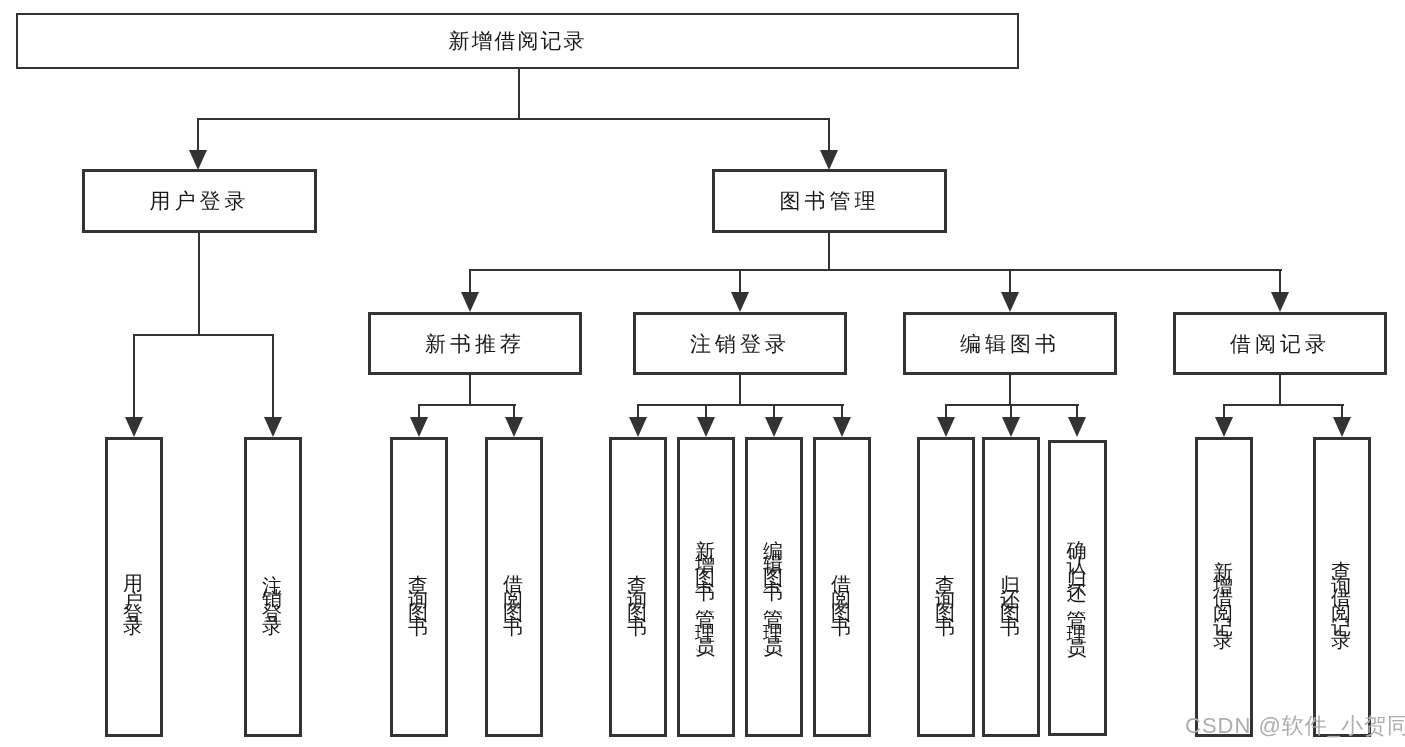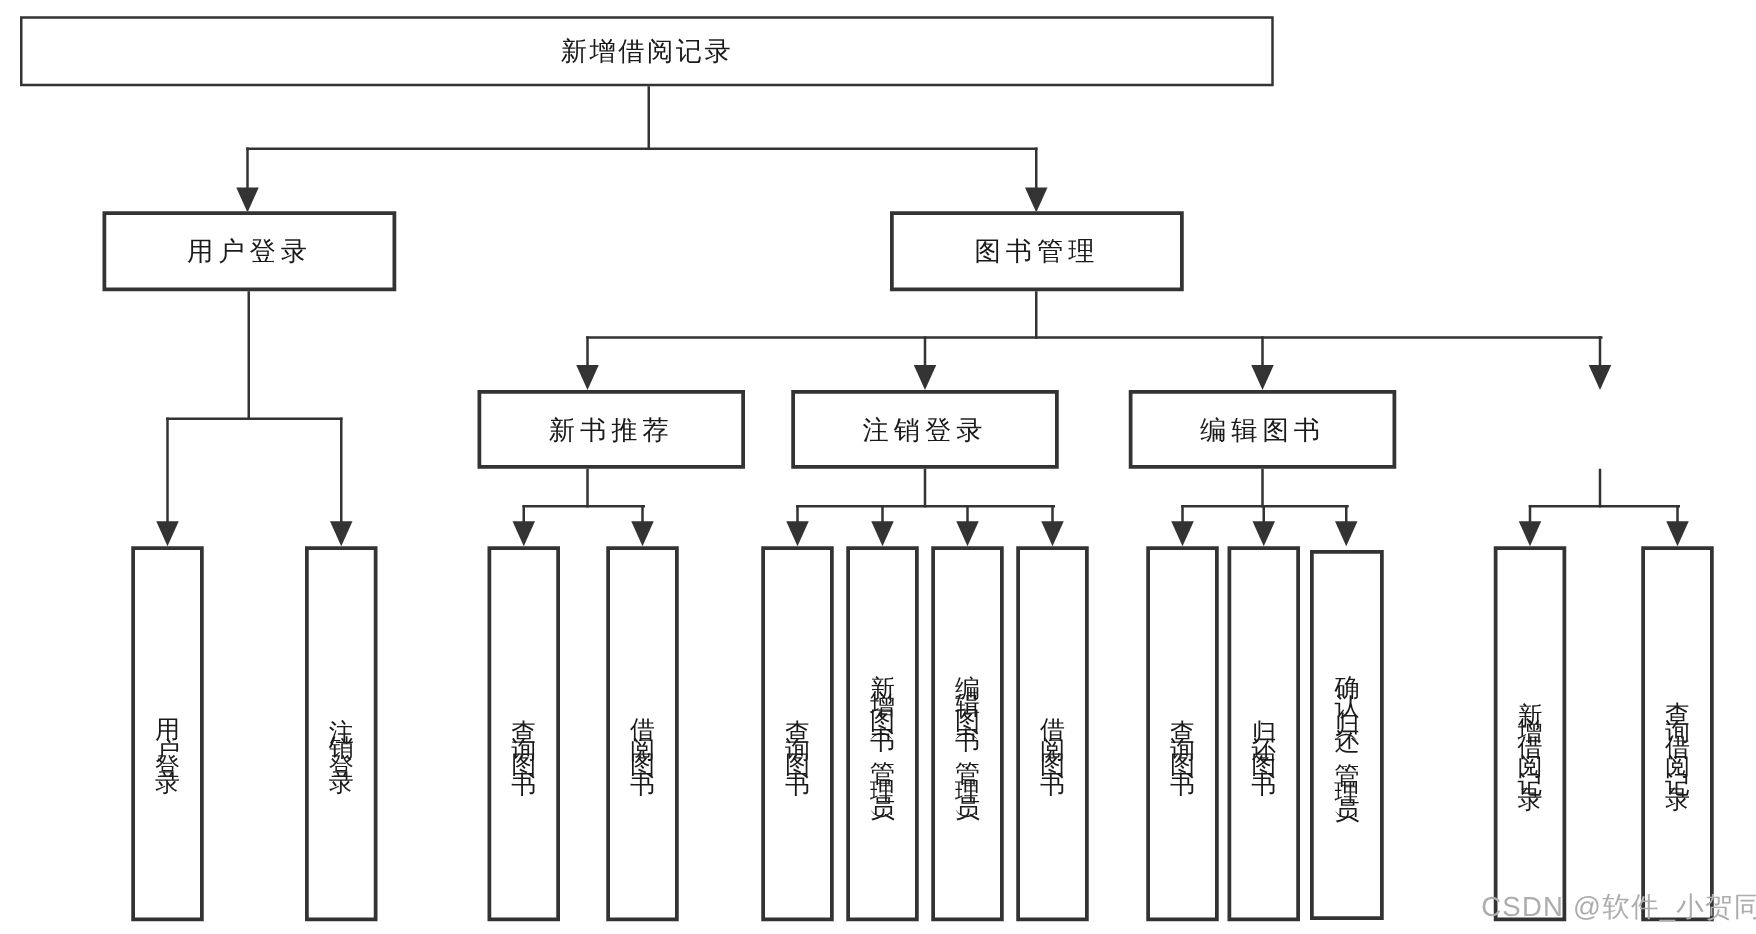--- a/index.html
+++ b/index.html
@@ -80,23 +80,24 @@
   <div class="hline" style="left:469px; top:269px; width:813px;"></div>
   <div class="vline" style="left:469px; top:269px; height:24px;"></div>
   <div class="arrow" style="left:461px; top:292px;"></div>
   <div class="vline" style="left:739px; top:269px; height:24px;"></div>
   <div class="arrow" style="left:731px; top:292px;"></div>
   <div class="vline" style="left:1009px; top:269px; height:24px;"></div>
   <div class="arrow" style="left:1001px; top:292px;"></div>
   <div class="vline" style="left:1279px; top:269px; height:24px;"></div>
   <div class="arrow" style="left:1271px; top:292px;"></div>
 
-  <div class="box" style="left:382px; top:312px; width:214px; height:63px;">新书推荐</div>
+  <div class="box" style="left:368px; top:312px; width:214px; height:63px;">新书推荐</div>
   <div class="box" style="left:633px; top:312px; width:214px; height:63px;">注销登录</div>
   <div class="box" style="left:903px; top:312px; width:214px; height:63px;">编辑图书</div>
+  <div class="box" style="left:1173px; top:312px; width:214px; height:63px;">借阅记录</div>
 
   <div class="vline" style="left:469px; top:375px; height:31px;"></div>
   <div class="hline" style="left:418px; top:404px; width:98px;"></div>
   <div class="vline" style="left:418px; top:404px; height:14px;"></div>
   <div class="arrow" style="left:410px; top:417px;"></div>
   <div class="vline" style="left:513px; top:404px; height:14px;"></div>
   <div class="arrow" style="left:505px; top:417px;"></div>
 
   <div class="vline" style="left:739px; top:375px; height:31px;"></div>
   <div class="hline" style="left:637px; top:404px; width:207px;"></div>

